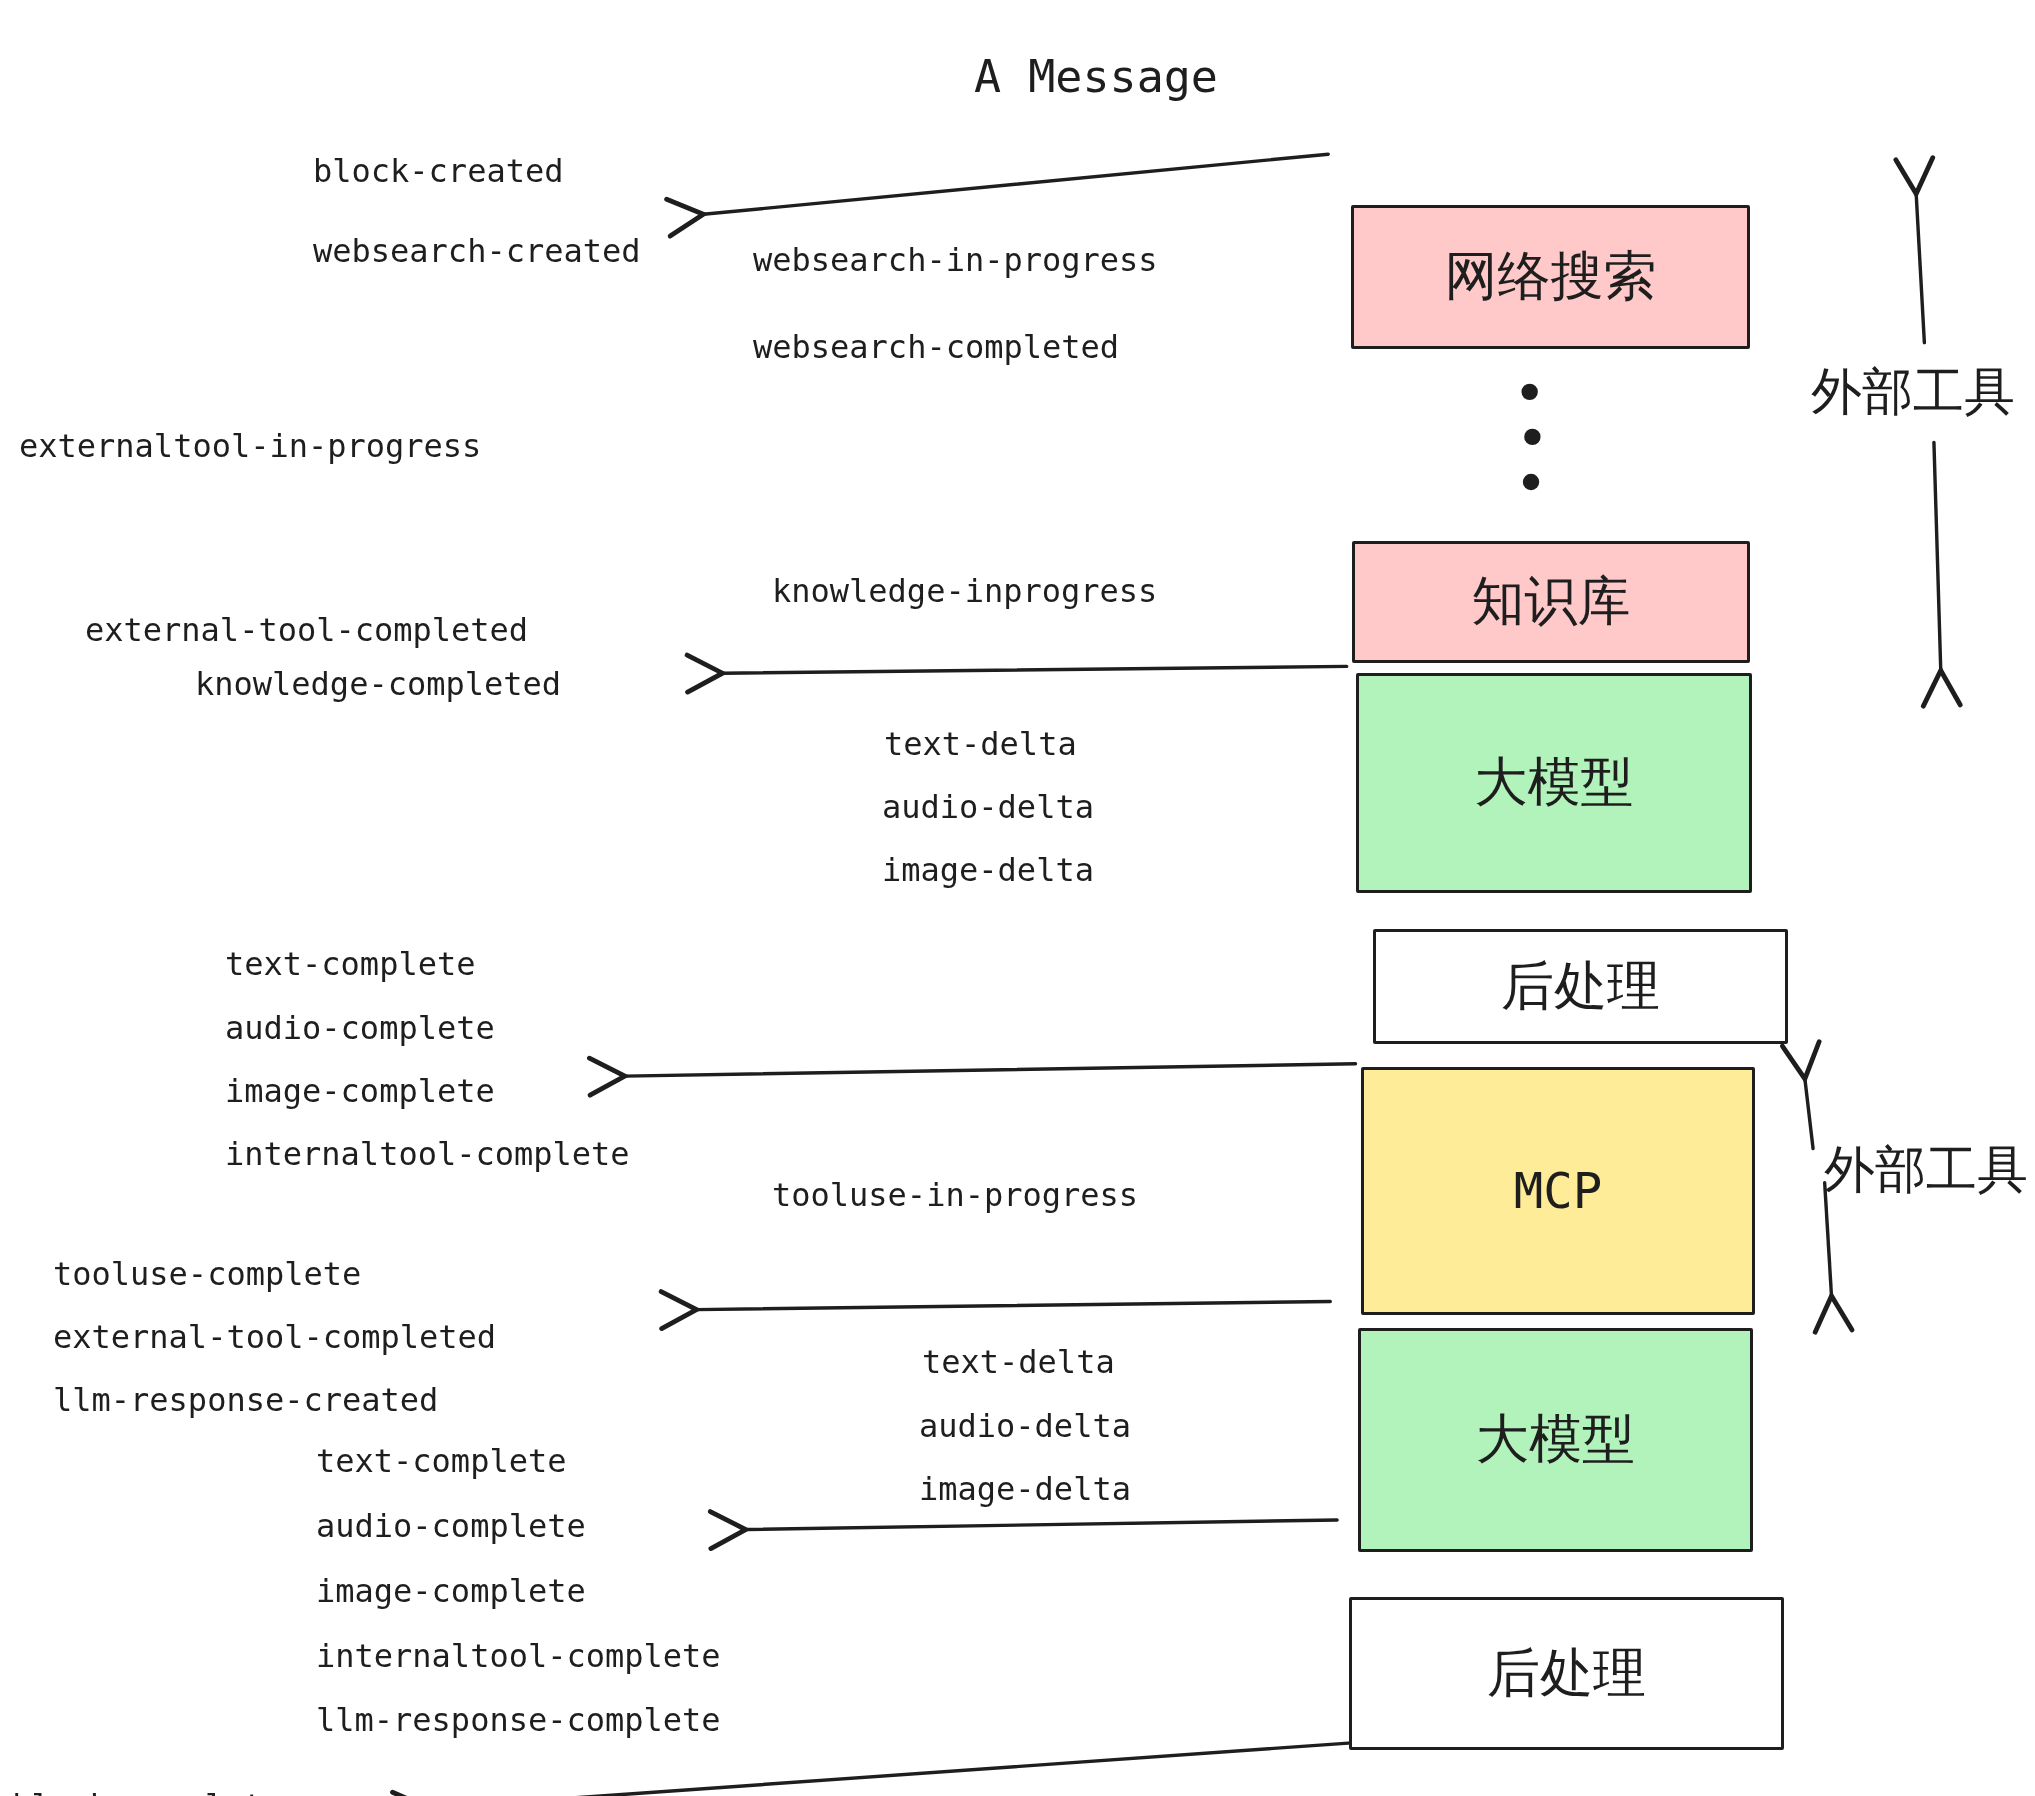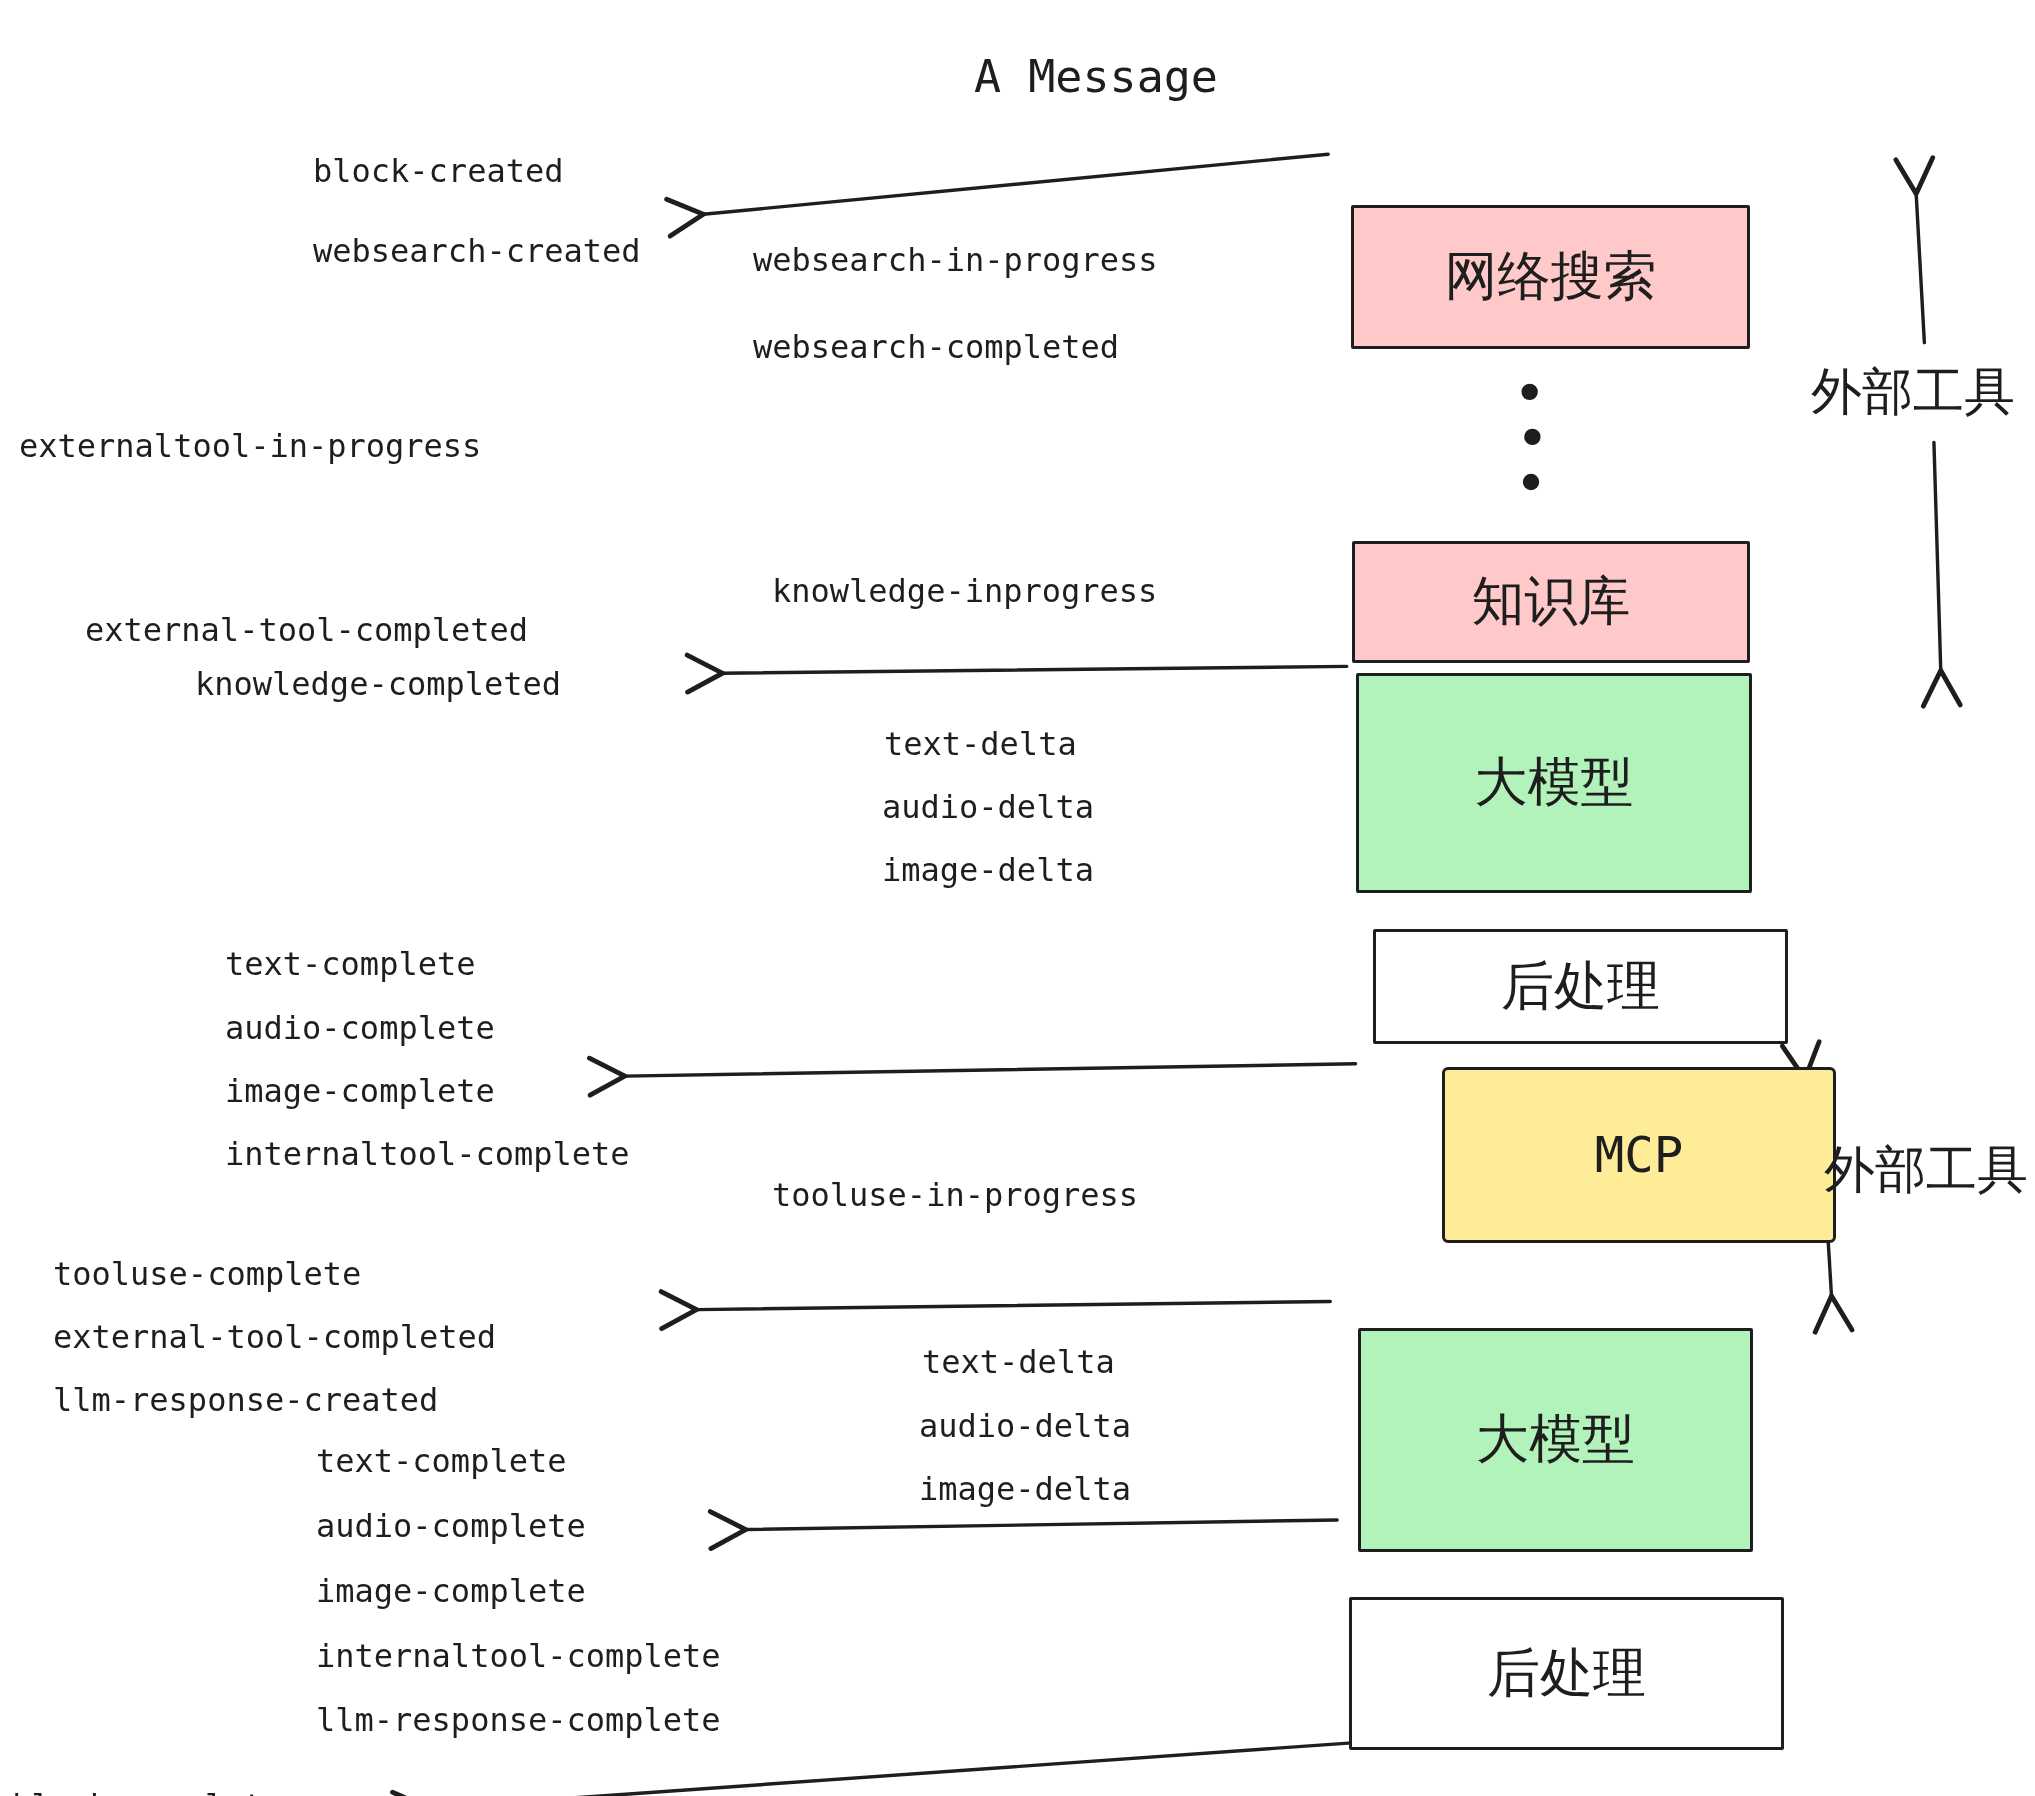--- a/index.html
+++ b/index.html
@@ -82,21 +82,21 @@
   </div>
   <div class="box fill-pink" style="left:1352px; top:507px; width:398px; height:122px;">
     <span class="box-label">知识库</span>
   </div>
   <div class="box fill-green" style="left:1356px; top:639px; width:396px; height:220px;">
     <span class="box-label">大模型</span>
   </div>
   <div class="box fill-white" style="left:1373px; top:895px; width:415px; height:115px;">
     <span class="box-label">后处理</span>
   </div>
-  <div class="box fill-yellow" style="left:1442px; top:1033px; width:394px; height:176px;border-radius:6px;">
+  <div class="box fill-yellow" style="left:1361px; top:1033px; width:394px; height:248px;">
     <span class="box-label-mono">MCP</span>
   </div>
   <div class="box fill-green" style="left:1358px; top:1294px; width:395px; height:224px;">
     <span class="box-label">大模型</span>
   </div>
   <div class="box fill-white" style="left:1349px; top:1563px; width:435px; height:153px;">
     <span class="box-label">后处理</span>
   </div>
 
   <div class="side-label" style="left:1811px; top:358px;">外部工具</div>

